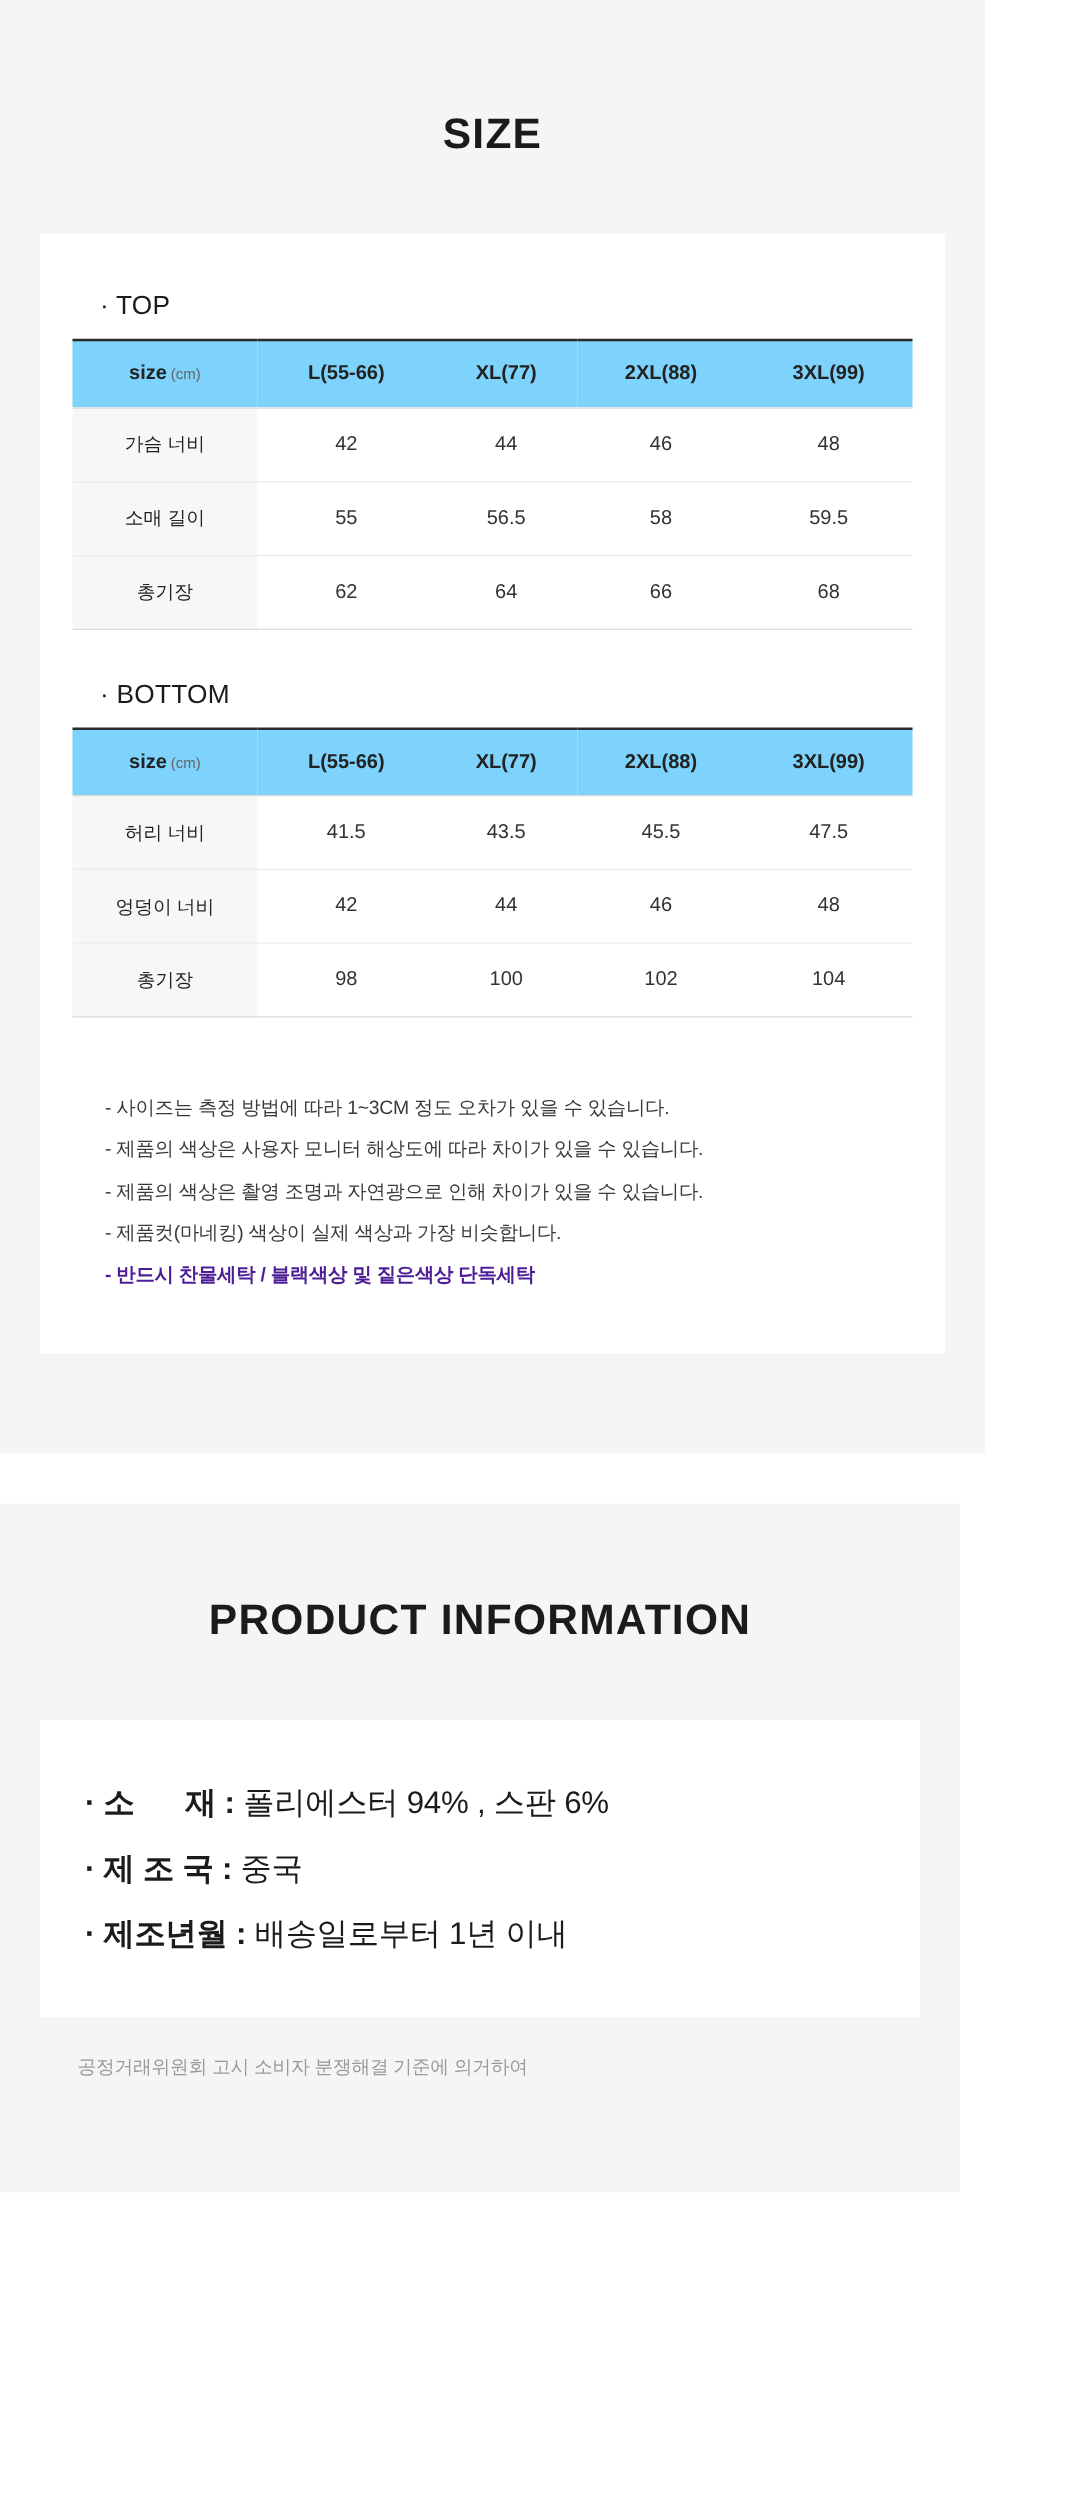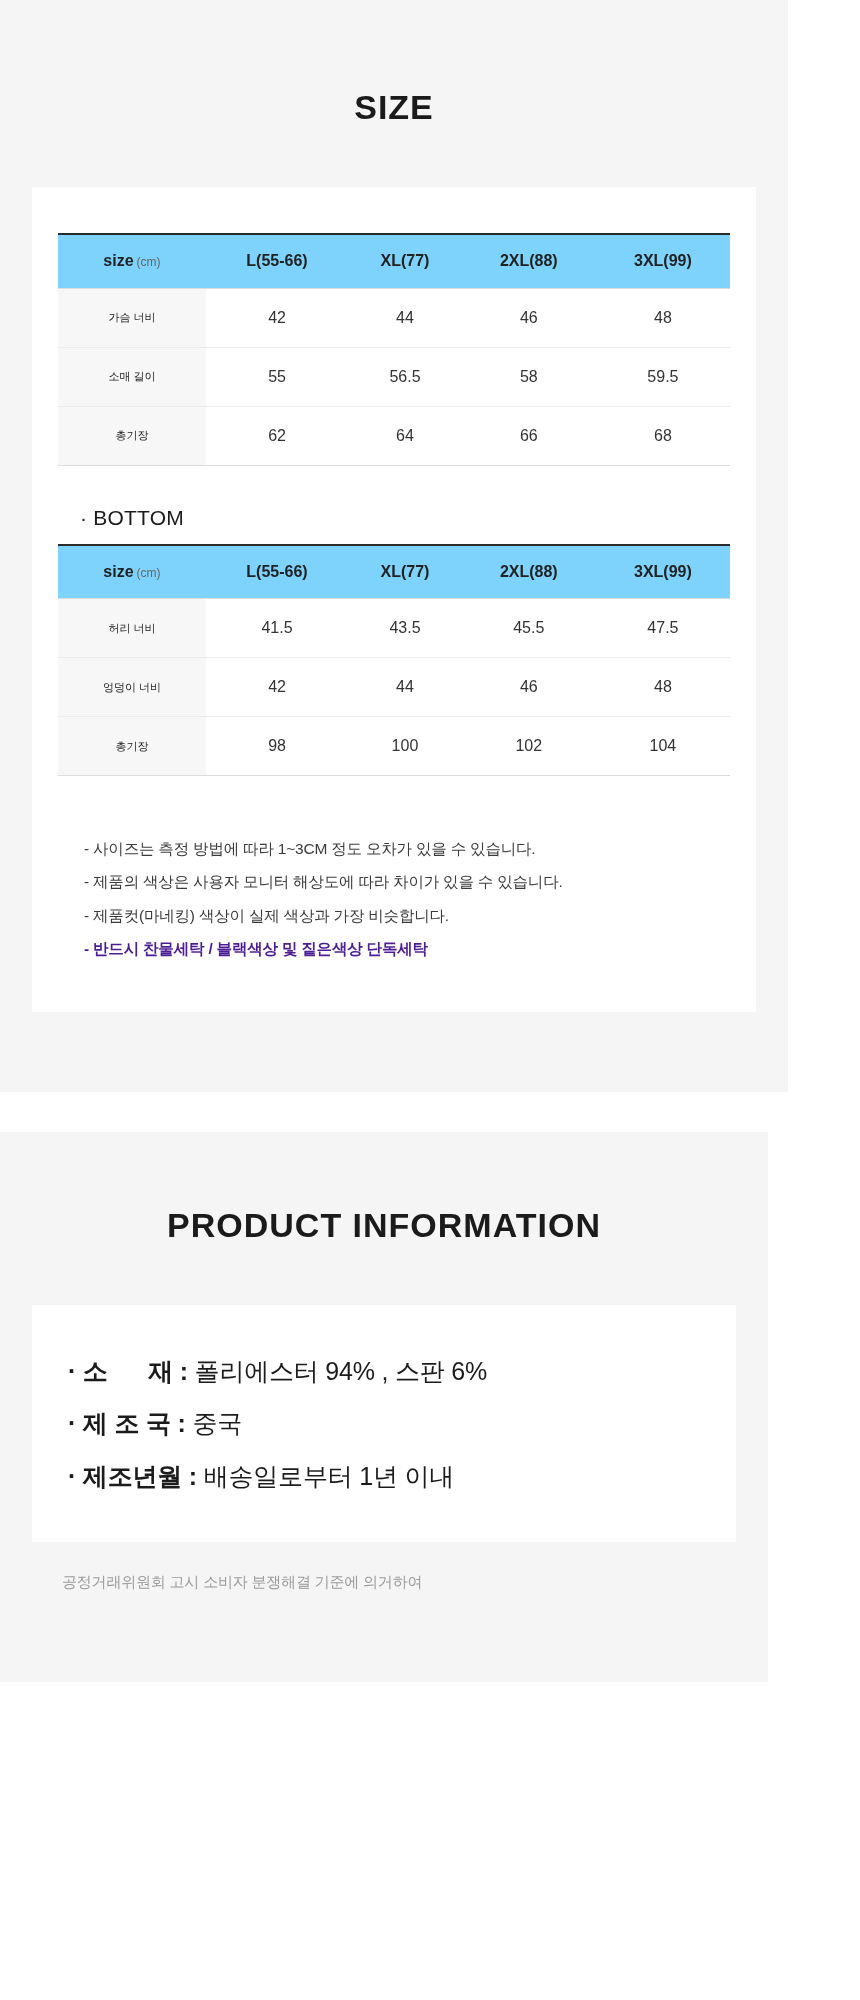--- a/index.html
+++ b/index.html
@@ -73,21 +73,21 @@
     vertical-align: middle;
     border-bottom: 1px solid #ececec;
     background: #ffffff;
   }
   table.size-table tbody tr:last-child td {
     border-bottom: 1px solid #dcdcdc;
   }
   table.size-table tbody td.rowhead {
     background: #f7f7f7;
     color: #222;
-    font-size: 11px;
+    font-size: 15px;
   }
 
   .notes {
     padding: 16px 0 0 26px;
   }
   .notes p {
     font-size: 15.5px;
     color: #3a3a3a;
     line-height: 2.16;
     letter-spacing: -0.2px;
@@ -138,20 +138,21 @@
 </head>
 <body>
 
 <div class="page">
 
   <section class="size-section">
     <h1 class="section-title">SIZE</h1>
 
     <div class="size-card">
 
+      <div class="group-label">· TOP</div>
 
       <table class="size-table">
         <thead>
           <tr>
             <th class="first-col">
               <span>size</span><span class="unit">(cm)</span>
             </th>
             <th>L(55-66)</th>
             <th>XL(77)</th>
             <th>2XL(88)</th>
@@ -218,20 +219,21 @@
             <td>100</td>
             <td>102</td>
             <td>104</td>
           </tr>
         </tbody>
       </table>
 
       <div class="notes">
         <p>- 사이즈는 측정 방법에 따라 1~3CM 정도 오차가 있을 수 있습니다.</p>
         <p>- 제품의 색상은 사용자 모니터 해상도에 따라 차이가 있을 수 있습니다.</p>
+        <p>- 제품의 색상은 촬영 조명과 자연광으로 인해 차이가 있을 수 있습니다.</p>
         <p>- 제품컷(마네킹) 색상이 실제 색상과 가장 비슷합니다.</p>
         <p class="warn">- 반드시 찬물세탁 / 블랙색상 및 짙은색상 단독세탁</p>
       </div>
 
     </div>
   </section>
 
   <div class="white-gap"></div>
 
   <section class="info-section">

